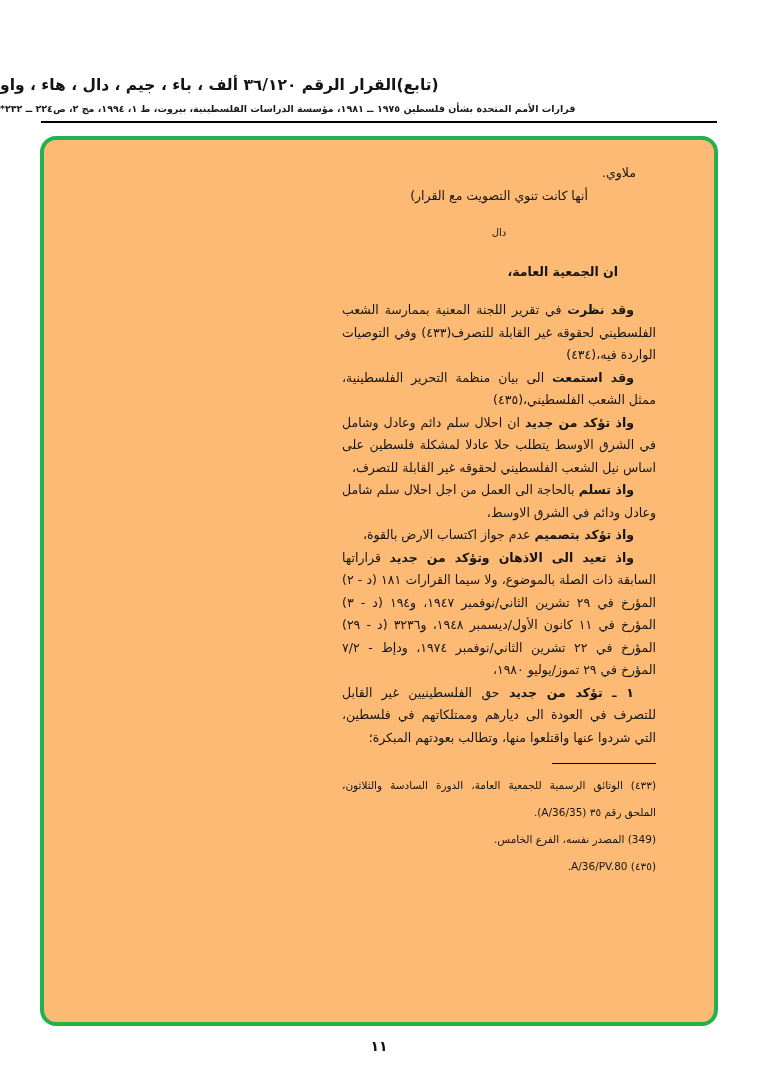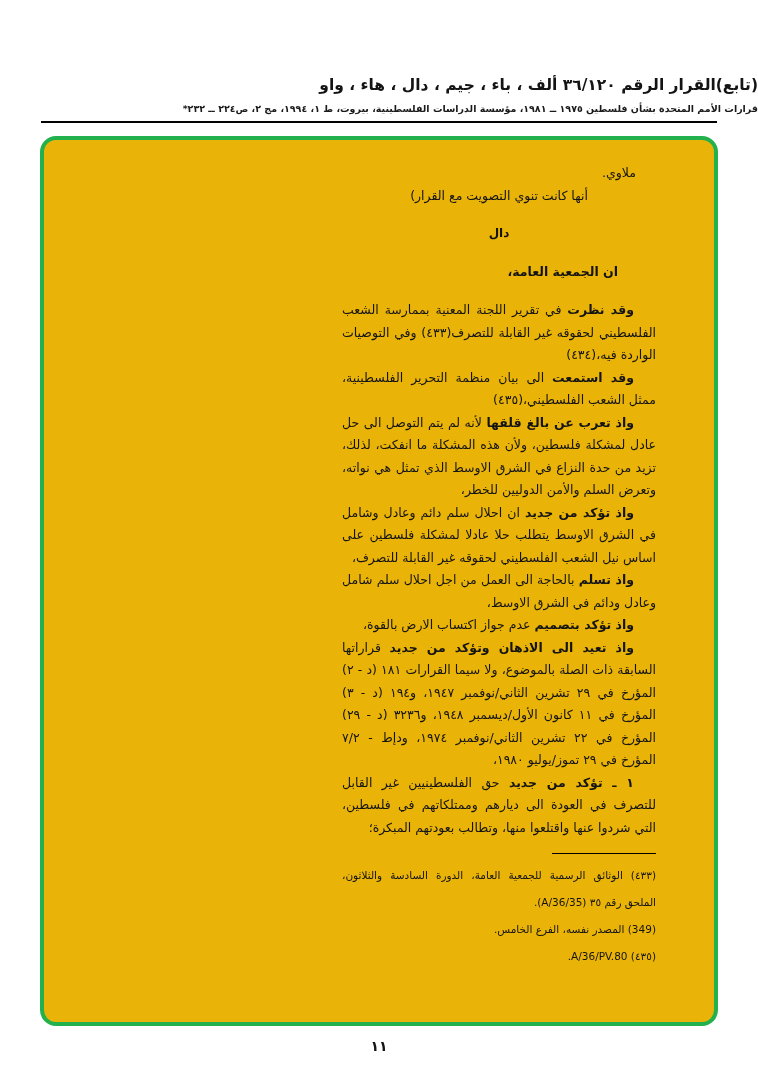--- a/index.html
+++ b/index.html
@@ -6,21 +6,21 @@
   html, body { margin: 0; padding: 0; }
   body {
     width: 758px;
     height: 1078px;
     background: #ffffff;
     color: #141414;
     direction: rtl;
     font-family: "DejaVu Sans", sans-serif;
     overflow: hidden;
   }
-  .doc-header { padding-top: 76px; text-align: right; }
+  .doc-header { padding-top: 76px; text-align: left; }
   .doc-title {
     font-size: 15.5px;
     font-weight: bold;
     letter-spacing: 0.2px;
   }
   .doc-source {
     font-size: 9.5px;
     font-weight: bold;
     margin-top: 9px;
     color: #1a1a1a;
@@ -30,36 +30,36 @@
     margin: 7px auto 0 auto;
     border-top: 2.5px solid #000;
   }
   .green-frame {
     position: relative;
     width: 678px;
     height: 890px;
     margin: 13px auto 0 auto;
     border: 4px solid #23b14d;
     border-radius: 16px;
-    background: #eab308;
+    background: #fdba74;
     overflow: hidden;
   }
   .text-column {
     width: 314px;
     margin: 22px 58px 0 auto; 
     font-size: 12.5px;
     line-height: 22.5px;
     text-align: justify;
   }
   .intro-line-primary { text-align: right; text-indent: 20px; }
   .intro-line { text-align: right; }
   .intro-line-center { text-align: center; }
   .section-heading {
-    font-size: 12px;
-    font-weight: bold;
+    font-size: 10px;
+    font-weight: normal;
     text-align: center;
     letter-spacing: 1px;
     margin: 15px 0 12px 0;
   }
   .opening {
     font-weight: bold;
     text-indent: 22px;
     margin: 16px;
   }
   .para { margin: 0; text-indent: 22px; }
@@ -98,21 +98,20 @@
       <div class="intro-line-primary">ملاوي.</div>
       <div class="intro-line-center">أنها كانت تنوي التصويت مع القرار)</div>
     </div>
 
     <h2 class="section-heading">دال</h2>
 
     <p class="opening">ان الجمعية العامة،</p>
 
     <p class="para"><b class="lead">وقد نظرت</b><span> في تقرير اللجنة المعنية بممارسة الشعب الفلسطيني لحقوقه غير القابلة للتصرف(٤٣٣) وفي التوصيات الواردة فيه،(٤٣٤)</span></p>
     <p class="para"><b class="lead">وقد استمعت</b><span> الى بيان منظمة التحرير الفلسطينية، ممثل الشعب الفلسطيني،(٤٣٥)</span></p>
-    <p class="para"><b class="lead">واذ تعرب عن بالغ قلقها</b><span> لأنه لم يتم التوصل الى حل عادل لمشكلة فلسطين، ولأن هذه المشكلة ما انفكت، لذلك، تزيد من حدة النزاع في الشرق الاوسط الذي تمثل هي نواته، وتعرض السلم والأمن الدوليين للخطر،</span></p>
     <p class="para"><b class="lead">واذ تؤكد من جديد</b><span> ان احلال سلم دائم وعادل وشامل في الشرق الاوسط يتطلب حلا عادلا لمشكلة فلسطين على اساس نيل الشعب الفلسطيني لحقوقه غير القابلة للتصرف،</span></p>
     <p class="para"><b class="lead">واذ تسلم</b><span> بالحاجة الى العمل من اجل احلال سلم شامل وعادل ودائم في الشرق الاوسط،</span></p>
     <p class="para"><b class="lead">واذ تؤكد بتصميم</b><span> عدم جواز اكتساب الارض بالقوة،</span></p>
     <p class="para"><b class="lead">واذ تعيد الى الاذهان وتؤكد من جديد</b><span> قراراتها السابقة ذات الصلة بالموضوع، ولا سيما القرارات ١٨١ (د - ٢) المؤرخ في ٢٩ تشرين الثاني/نوفمبر ١٩٤٧، و١٩٤ (د - ٣) المؤرخ في ١١ كانون الأول/ديسمبر ١٩٤٨، و٣٢٣٦ (د - ٢٩) المؤرخ في ٢٢ تشرين الثاني/نوفمبر ١٩٧٤، ودإط - ٧/٢ المؤرخ في ٢٩ تموز/يوليو ١٩٨٠،</span></p>
     <p class="para"><b class="lead">١ ـ تؤكد من جديد</b><span> حق الفلسطينيين غير القابل للتصرف في العودة الى ديارهم وممتلكاتهم في فلسطين، التي شردوا عنها واقتلعوا منها، وتطالب بعودتهم المبكرة؛</span></p>
 
     <div class="footnotes-block">
       <div class="footnote-sep"></div>
       <p class="fn">(٤٣٣) الوثائق الرسمية للجمعية العامة، الدورة السادسة والثلاثون، الملحق رقم ٣٥ (A/36/35).</p>
       <p class="fn">(349) المصدر نفسه، الفرع الخامس.</p>

